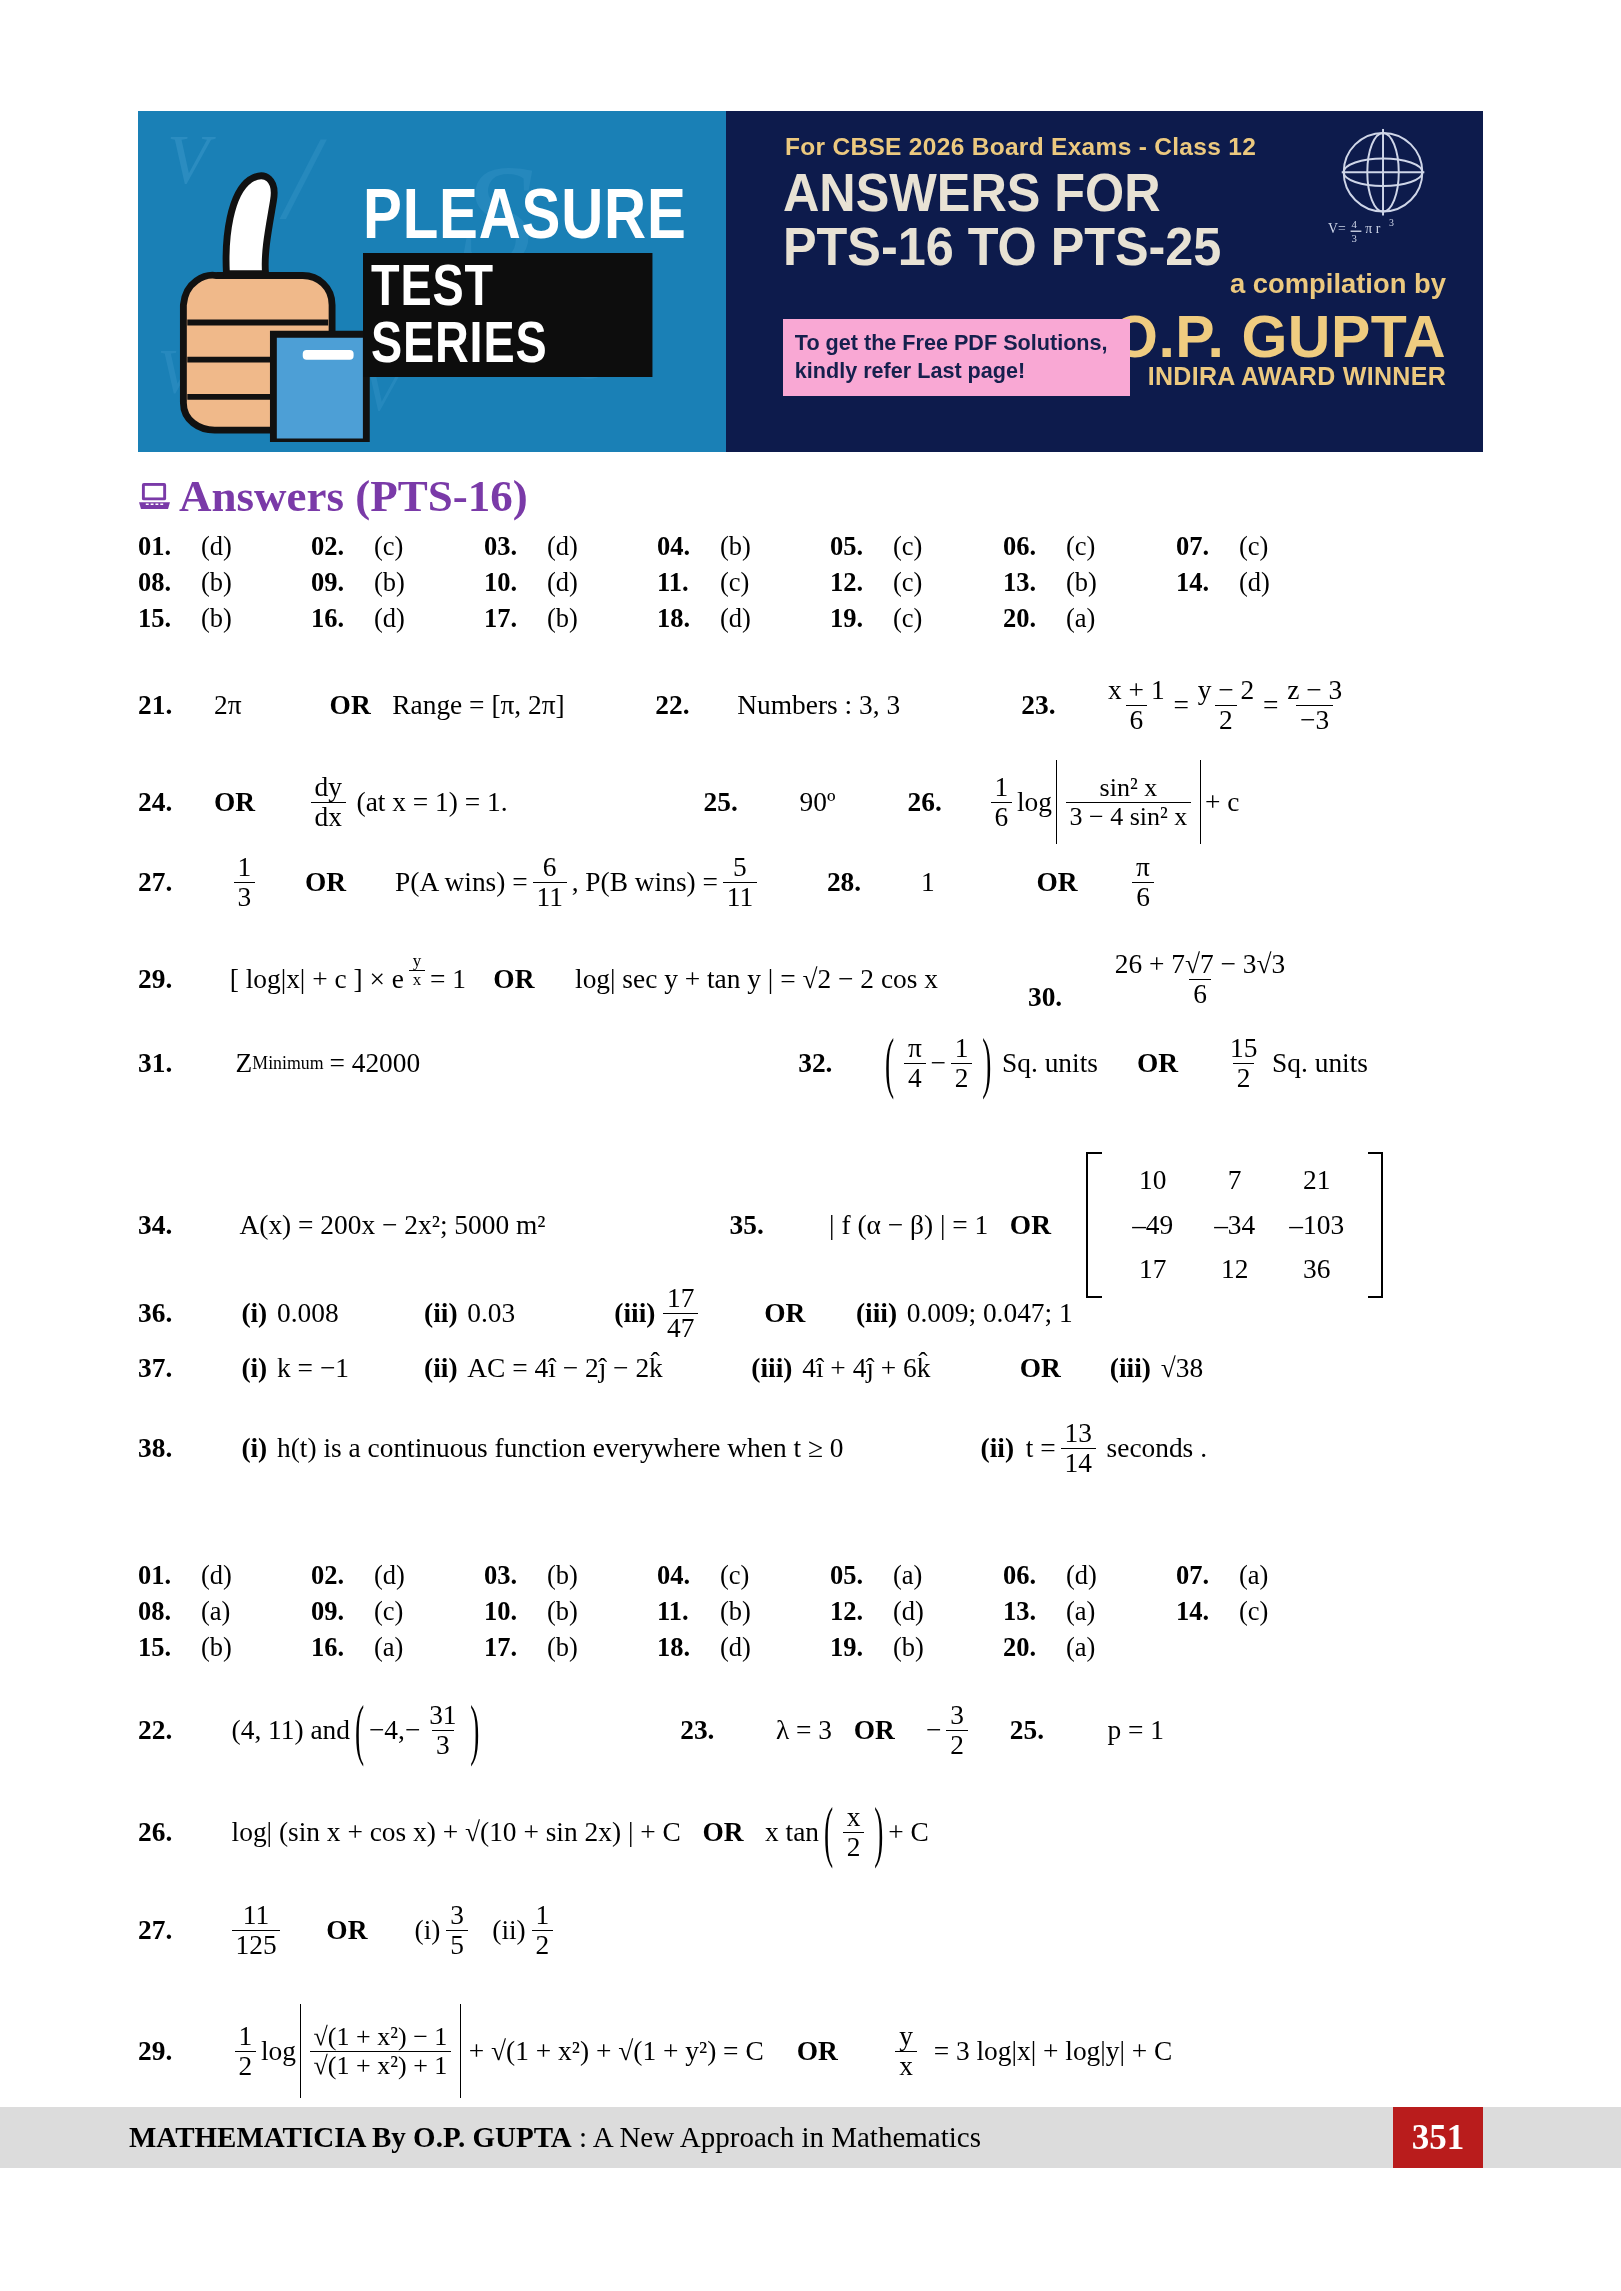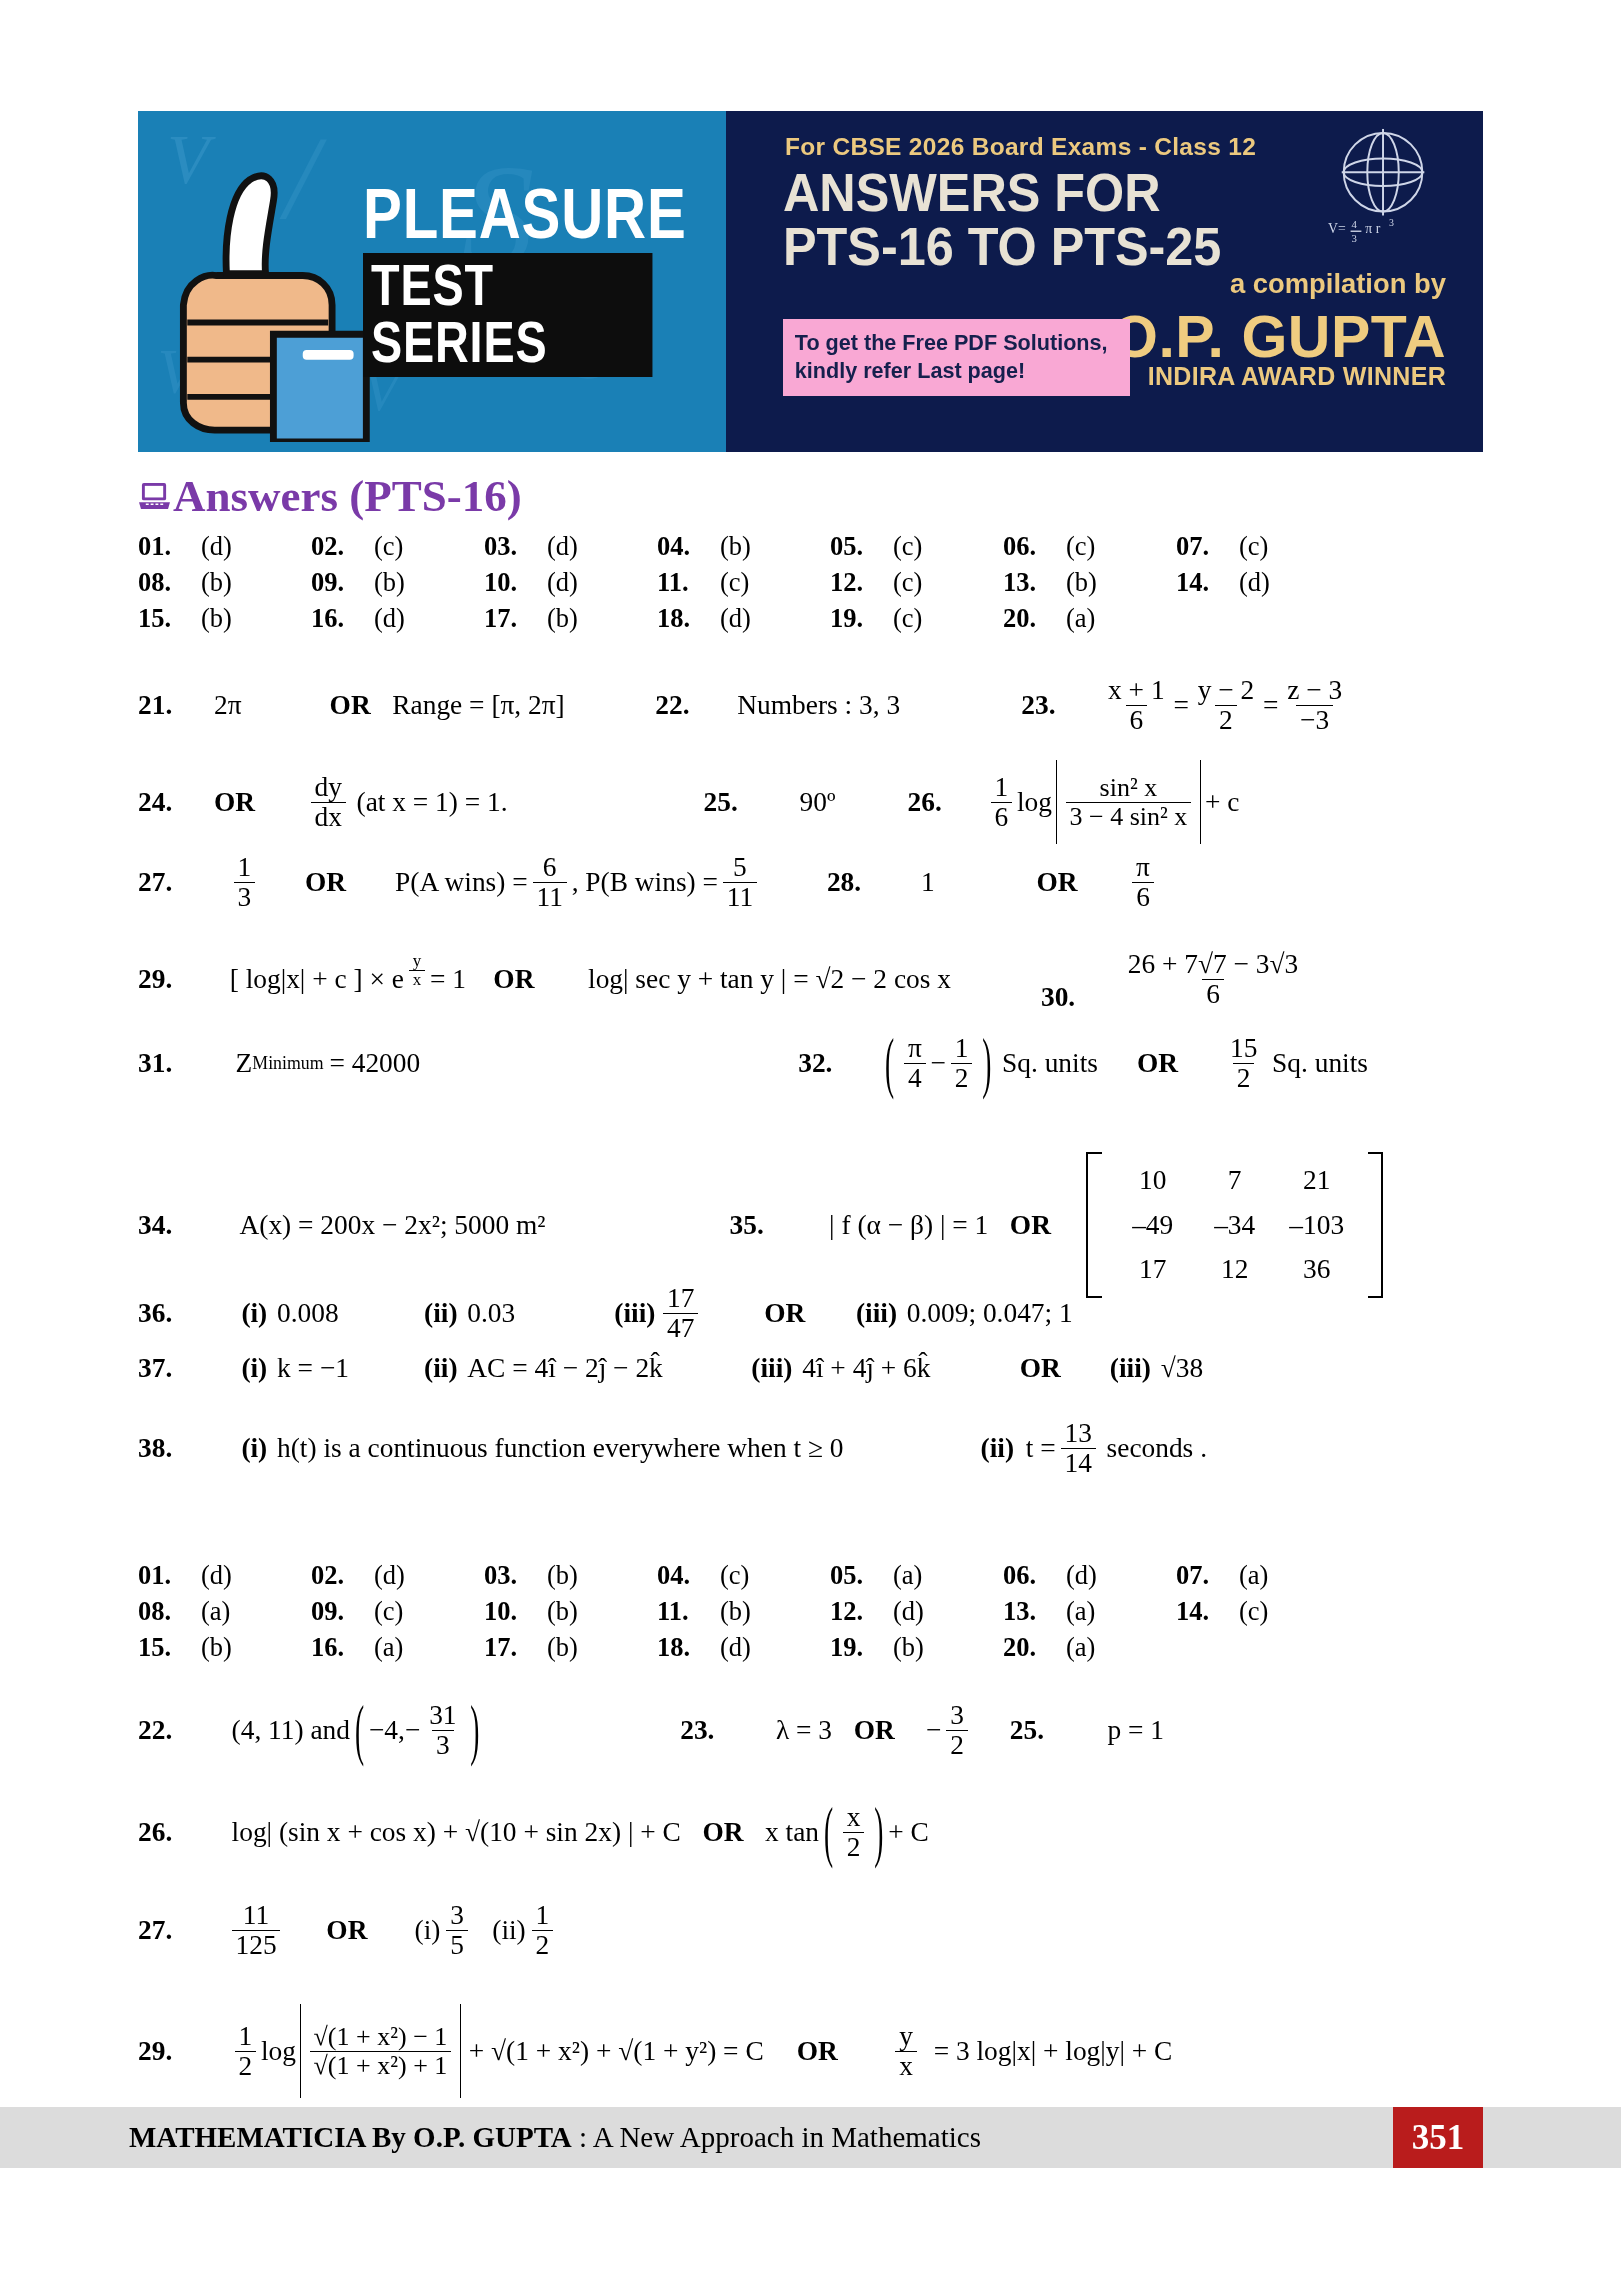--- a/index.html
+++ b/index.html
@@ -83,21 +83,21 @@
     padding:9.8px 11.8px;line-height:1.32;
   }
   .globe{
     position:absolute;right:39px;top:15.7px;width:118px;height:118px;
   }
 
   
   .heading{
     position:absolute;color:#7a3aa8;
     font-family:"Liberation Serif", serif;font-weight:bold;font-size:45px;
-    display:flex;align-items:center;gap:2px;
+    display:flex;align-items:center;gap:8px;
   }
   .lap-icon{display:inline-block;width:33px;height:29px;position:relative;}
 
   
   .mcq{
     position:absolute;font-family:"Liberation Serif", serif;font-size:26.5px;color:#000;
   }
   .mcq .row{display:flex;align-items:baseline;height:36px;}
   .mcq .qn{font-weight:bold;width:63px;}
   .mcq .opt{width:110px;}
@@ -356,21 +356,21 @@
     <span class="qnum">29.</span>
     <span class="mth" style="margin-left:15.7px;">
       <span>[ log|x| + c ] × e</span>
       <span class="frac" style="font-size:.62em;margin-bottom:17.6px;">
           <span class="num">y</span>
           <span class="den">x</span>
         </span>
       <span>= 1</span>
     </span>
     <span class="orw" style="margin-left:27.4px;">OR</span>
-    <span style="margin-left:32px;">log| sec y + tan y | = √2 − 2 cos x</span>
+    <span style="margin-left:19px;">log| sec y + tan y | = √2 − 2 cos x</span>
     <span class="qnum" style="width:78px;margin-left:90px;margin-top:36px;">30.</span>
     <span class="frac">
         <span class="num">26 + 7√7 − 3√3</span>
         <span class="den">6</span>
       </span>
   </div>
 
   <div class="ansrow" style="left:138px;top:1034px;">
     <span class="qnum">31.</span>
     <span class="mth" style="margin-left:21.6px;">

